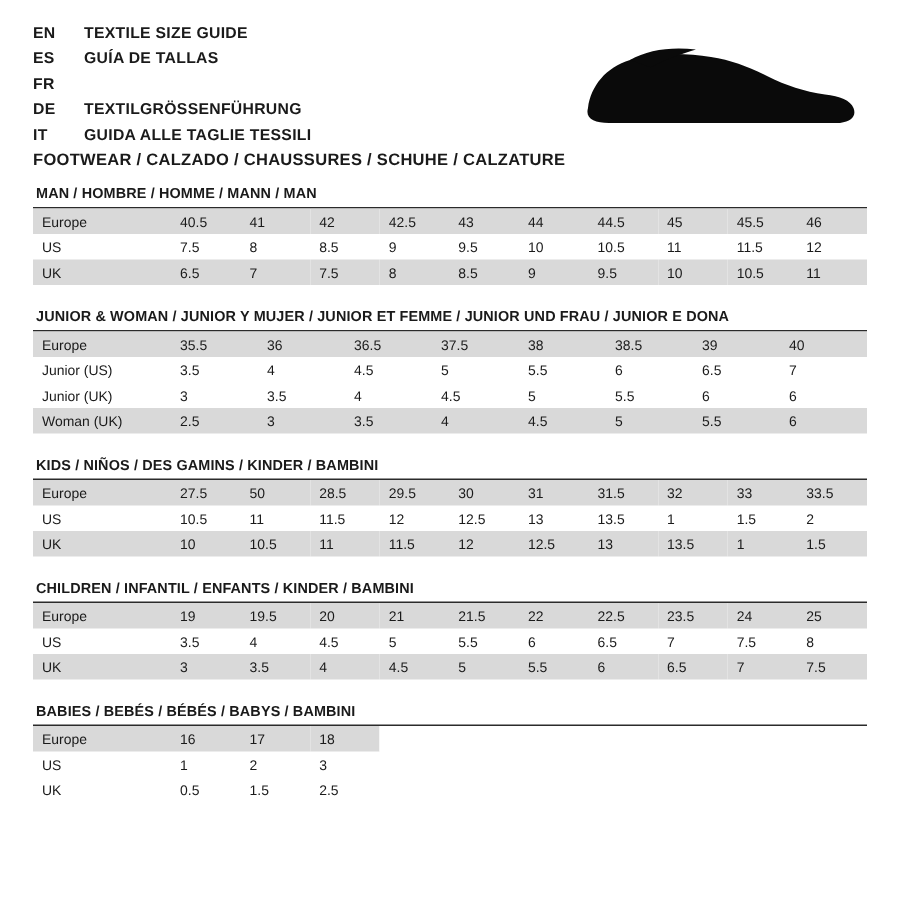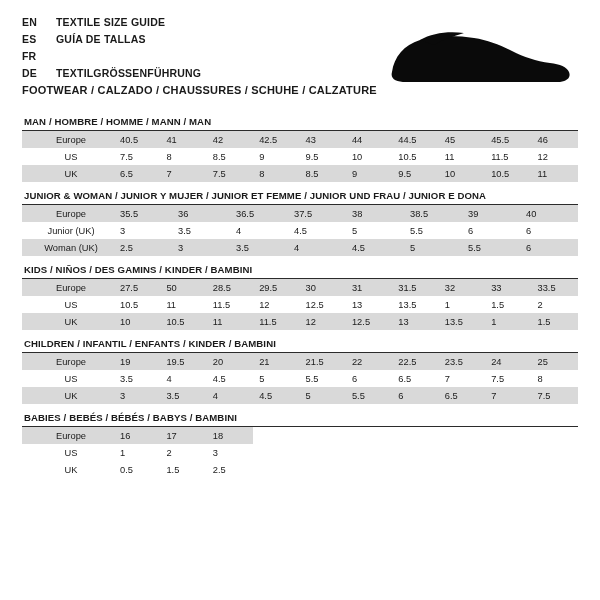--- a/index.html
+++ b/index.html
@@ -57,21 +57,21 @@
   }
   .category-line {
     margin-top: 0;
     font-size: 11px;
     font-weight: bold;
     letter-spacing: 0.2px;
   }
 
   
   .section {
-    margin-top: 8px;
+    margin-top: 16px;
   }
   .section-title {
     font-size: 9.6px;
     font-weight: bold;
     letter-spacing: 0.1px;
     padding: 0 0 3px 2px;
     border-bottom: 1px solid #2b2b2b;
   }
   table.size-table {
     border-collapse: collapse;
@@ -83,21 +83,20 @@
     height: 17px;
     padding: 0 0 0 6px;
     vertical-align: middle;
     white-space: nowrap;
   }
   tr.shaded td {
     background: #d9d9d9;
   }
   td.label {
     width: 86px;
-    text-align: center;
   }
 </style>
 </head>
 <body>
 
 <div class="page">
 
   <div class="header">
     <div class="lang-list">
       <div class="lang-row">
@@ -107,20 +106,24 @@
       <div class="lang-row">
         <span class="lang-code">ES</span>
         <span class="lang-title">GUÍA DE TALLAS</span>
       </div>
       <div class="lang-row">
         <span class="lang-code">FR</span>
       </div>
       <div class="lang-row">
         <span class="lang-code">DE</span>
         <span class="lang-title">TEXTILGRÖßENFÜHRUNG</span>
+      </div>
+      <div class="lang-row">
+        <span class="lang-code">IT</span>
+        <span class="lang-title">GUIDA ALLE TAGLIE TESSILI</span>
       </div>
     </div>
 
     <div class="shoe-art">
       <svg viewBox="0 0 190 72" width="190" height="72" aria-hidden="true">
         <path fill="#0a0a0a" d="M8 48 C10 33 20 21 36 16 C52 11 72 11 90 14 C104 16 116 21 128 27
                                  C140 33 152 37 166 39 C176 40 183 43 185 48
                                  C187 53 184 57 176 58 L22 58 C12 58 6 55 8 48 Z"></path>
         <path fill="#0a0a0a" d="M36 16 C48 9 64 7 80 9 C70 12 58 16 50 21 Z"></path>
       </svg>
@@ -185,20 +188,31 @@
         <td>35.5</td>
         <td>36</td>
         <td>36.5</td>
         <td>37.5</td>
         <td>38</td>
         <td>38.5</td>
         <td>39</td>
         <td>40</td>
       </tr>
       <tr>
+        <td class="label">Junior (US)</td>
+        <td>3.5</td>
+        <td>4</td>
+        <td>4.5</td>
+        <td>5</td>
+        <td>5.5</td>
+        <td>6</td>
+        <td>6.5</td>
+        <td>7</td>
+      </tr>
+      <tr>
         <td class="label">Junior (UK)</td>
         <td>3</td>
         <td>3.5</td>
         <td>4</td>
         <td>4.5</td>
         <td>5</td>
         <td>5.5</td>
         <td>6</td>
         <td>6</td>
       </tr>

